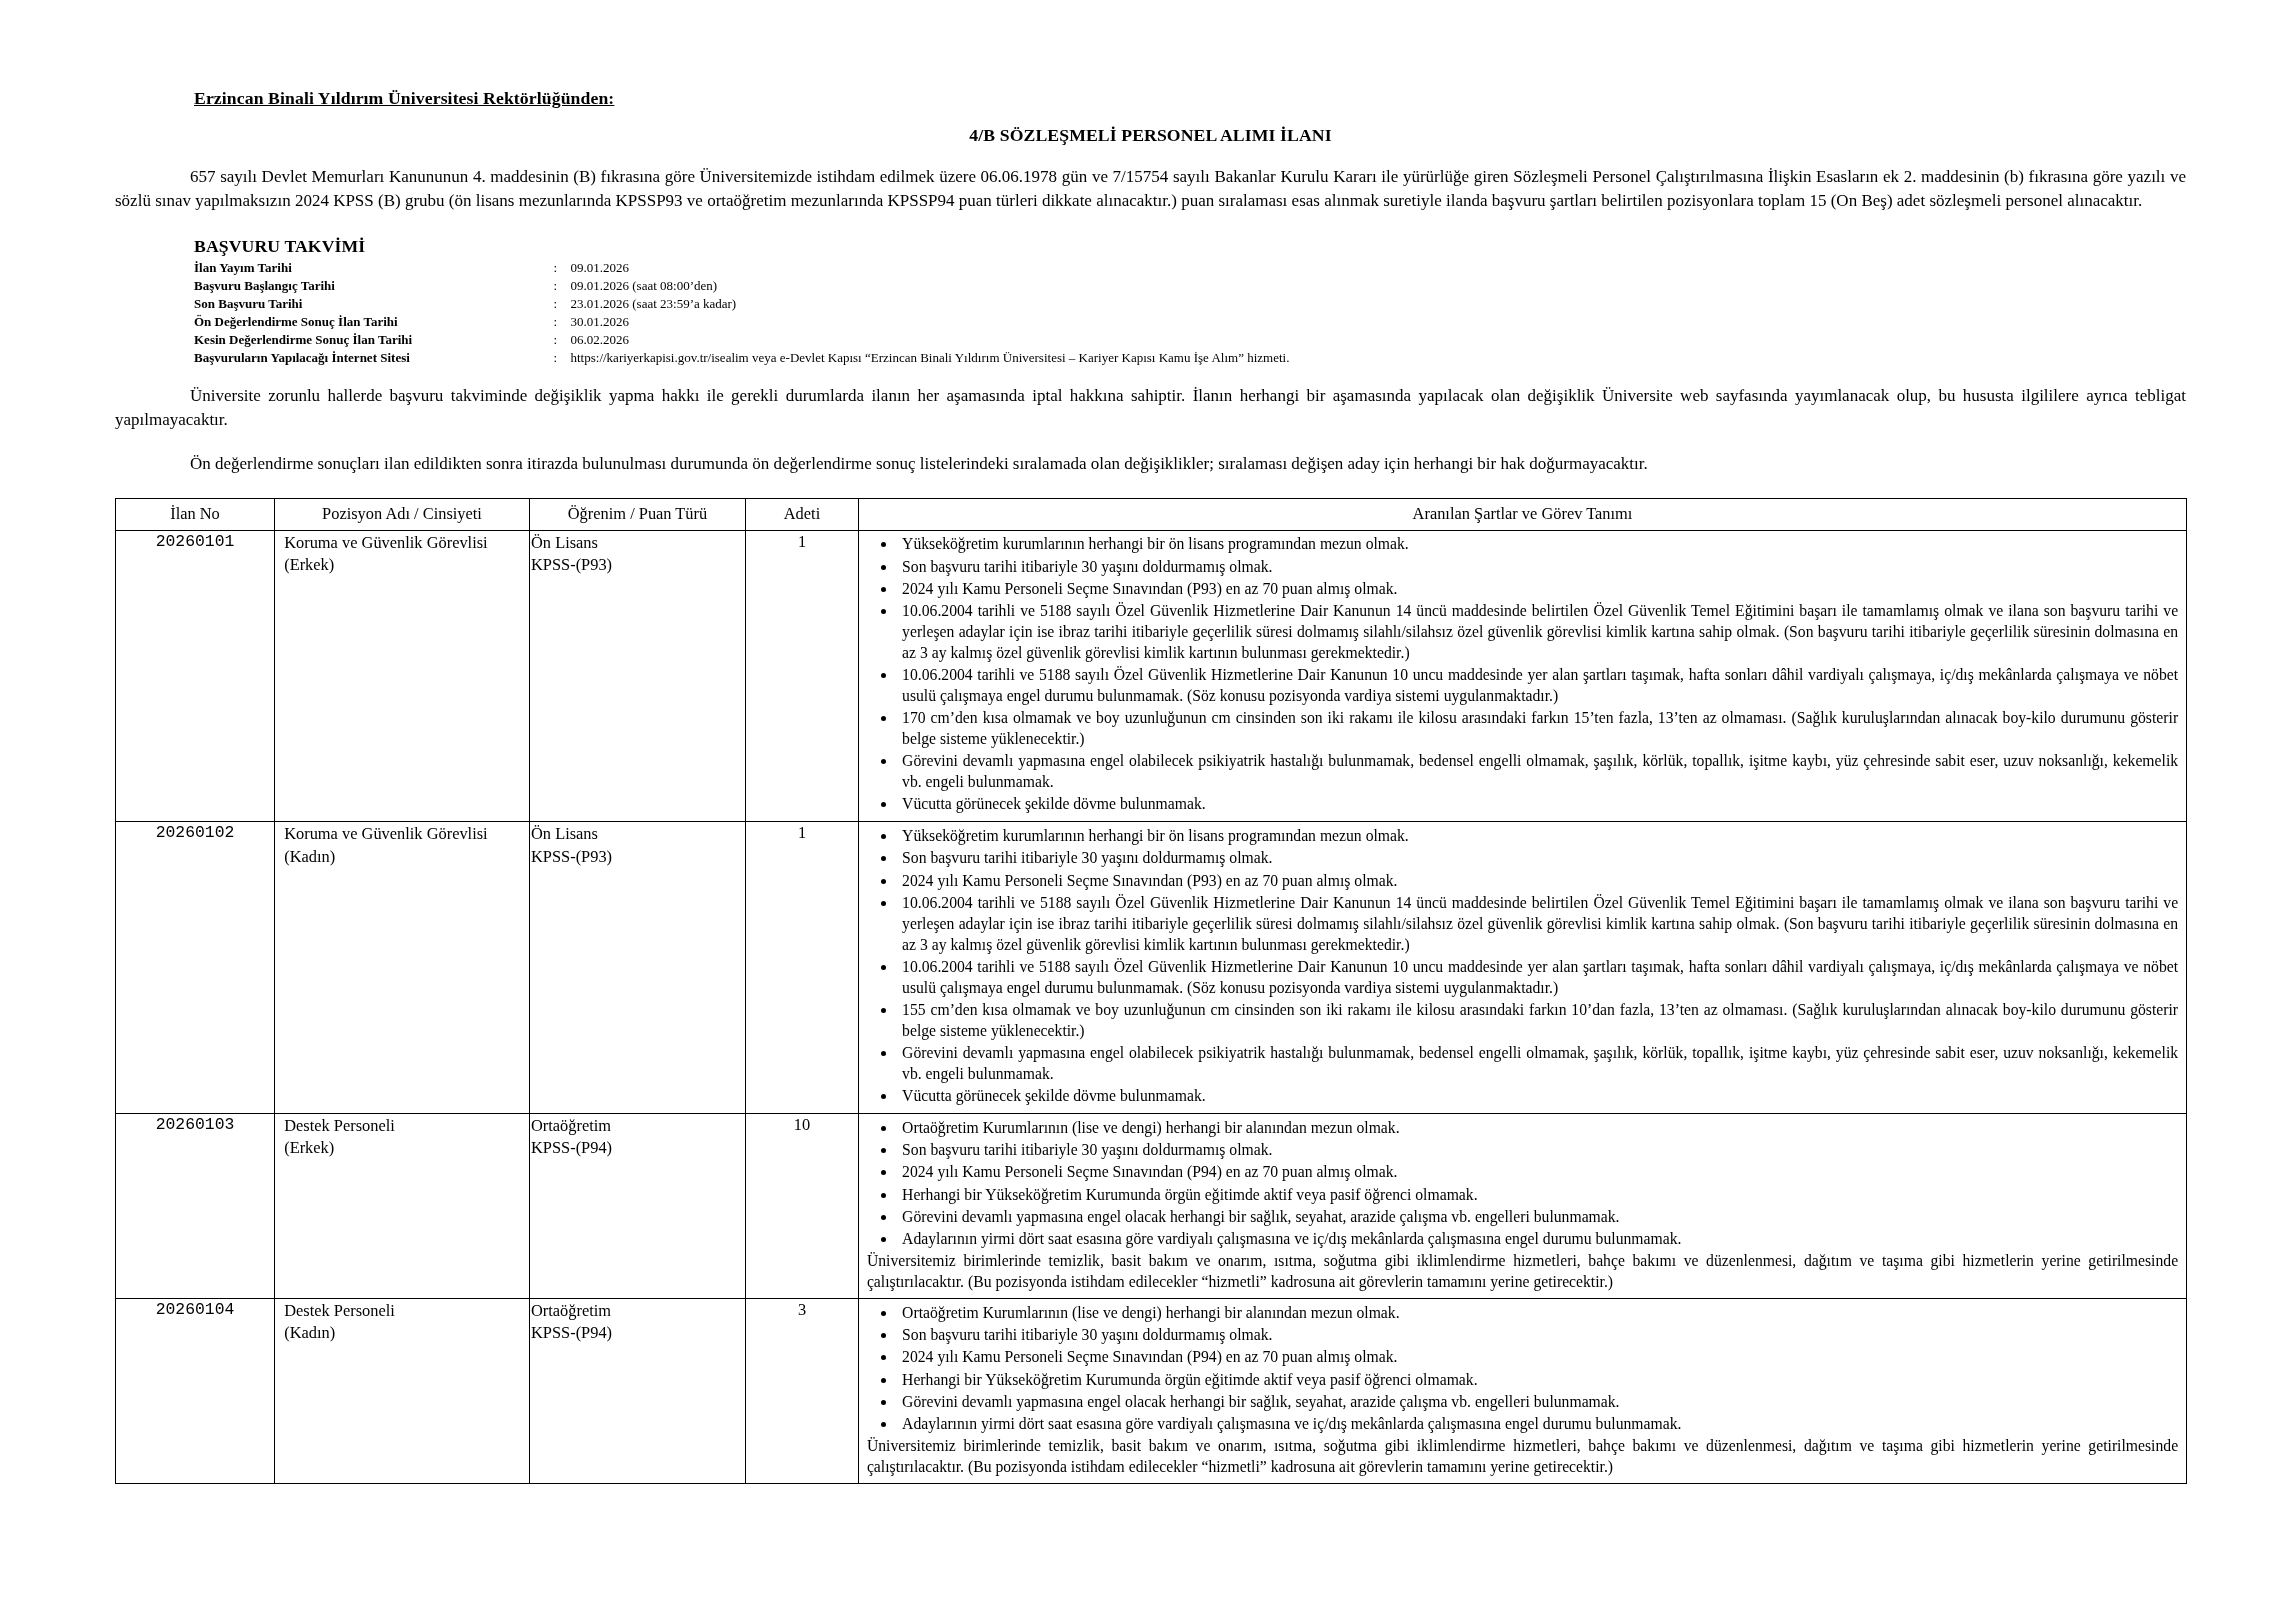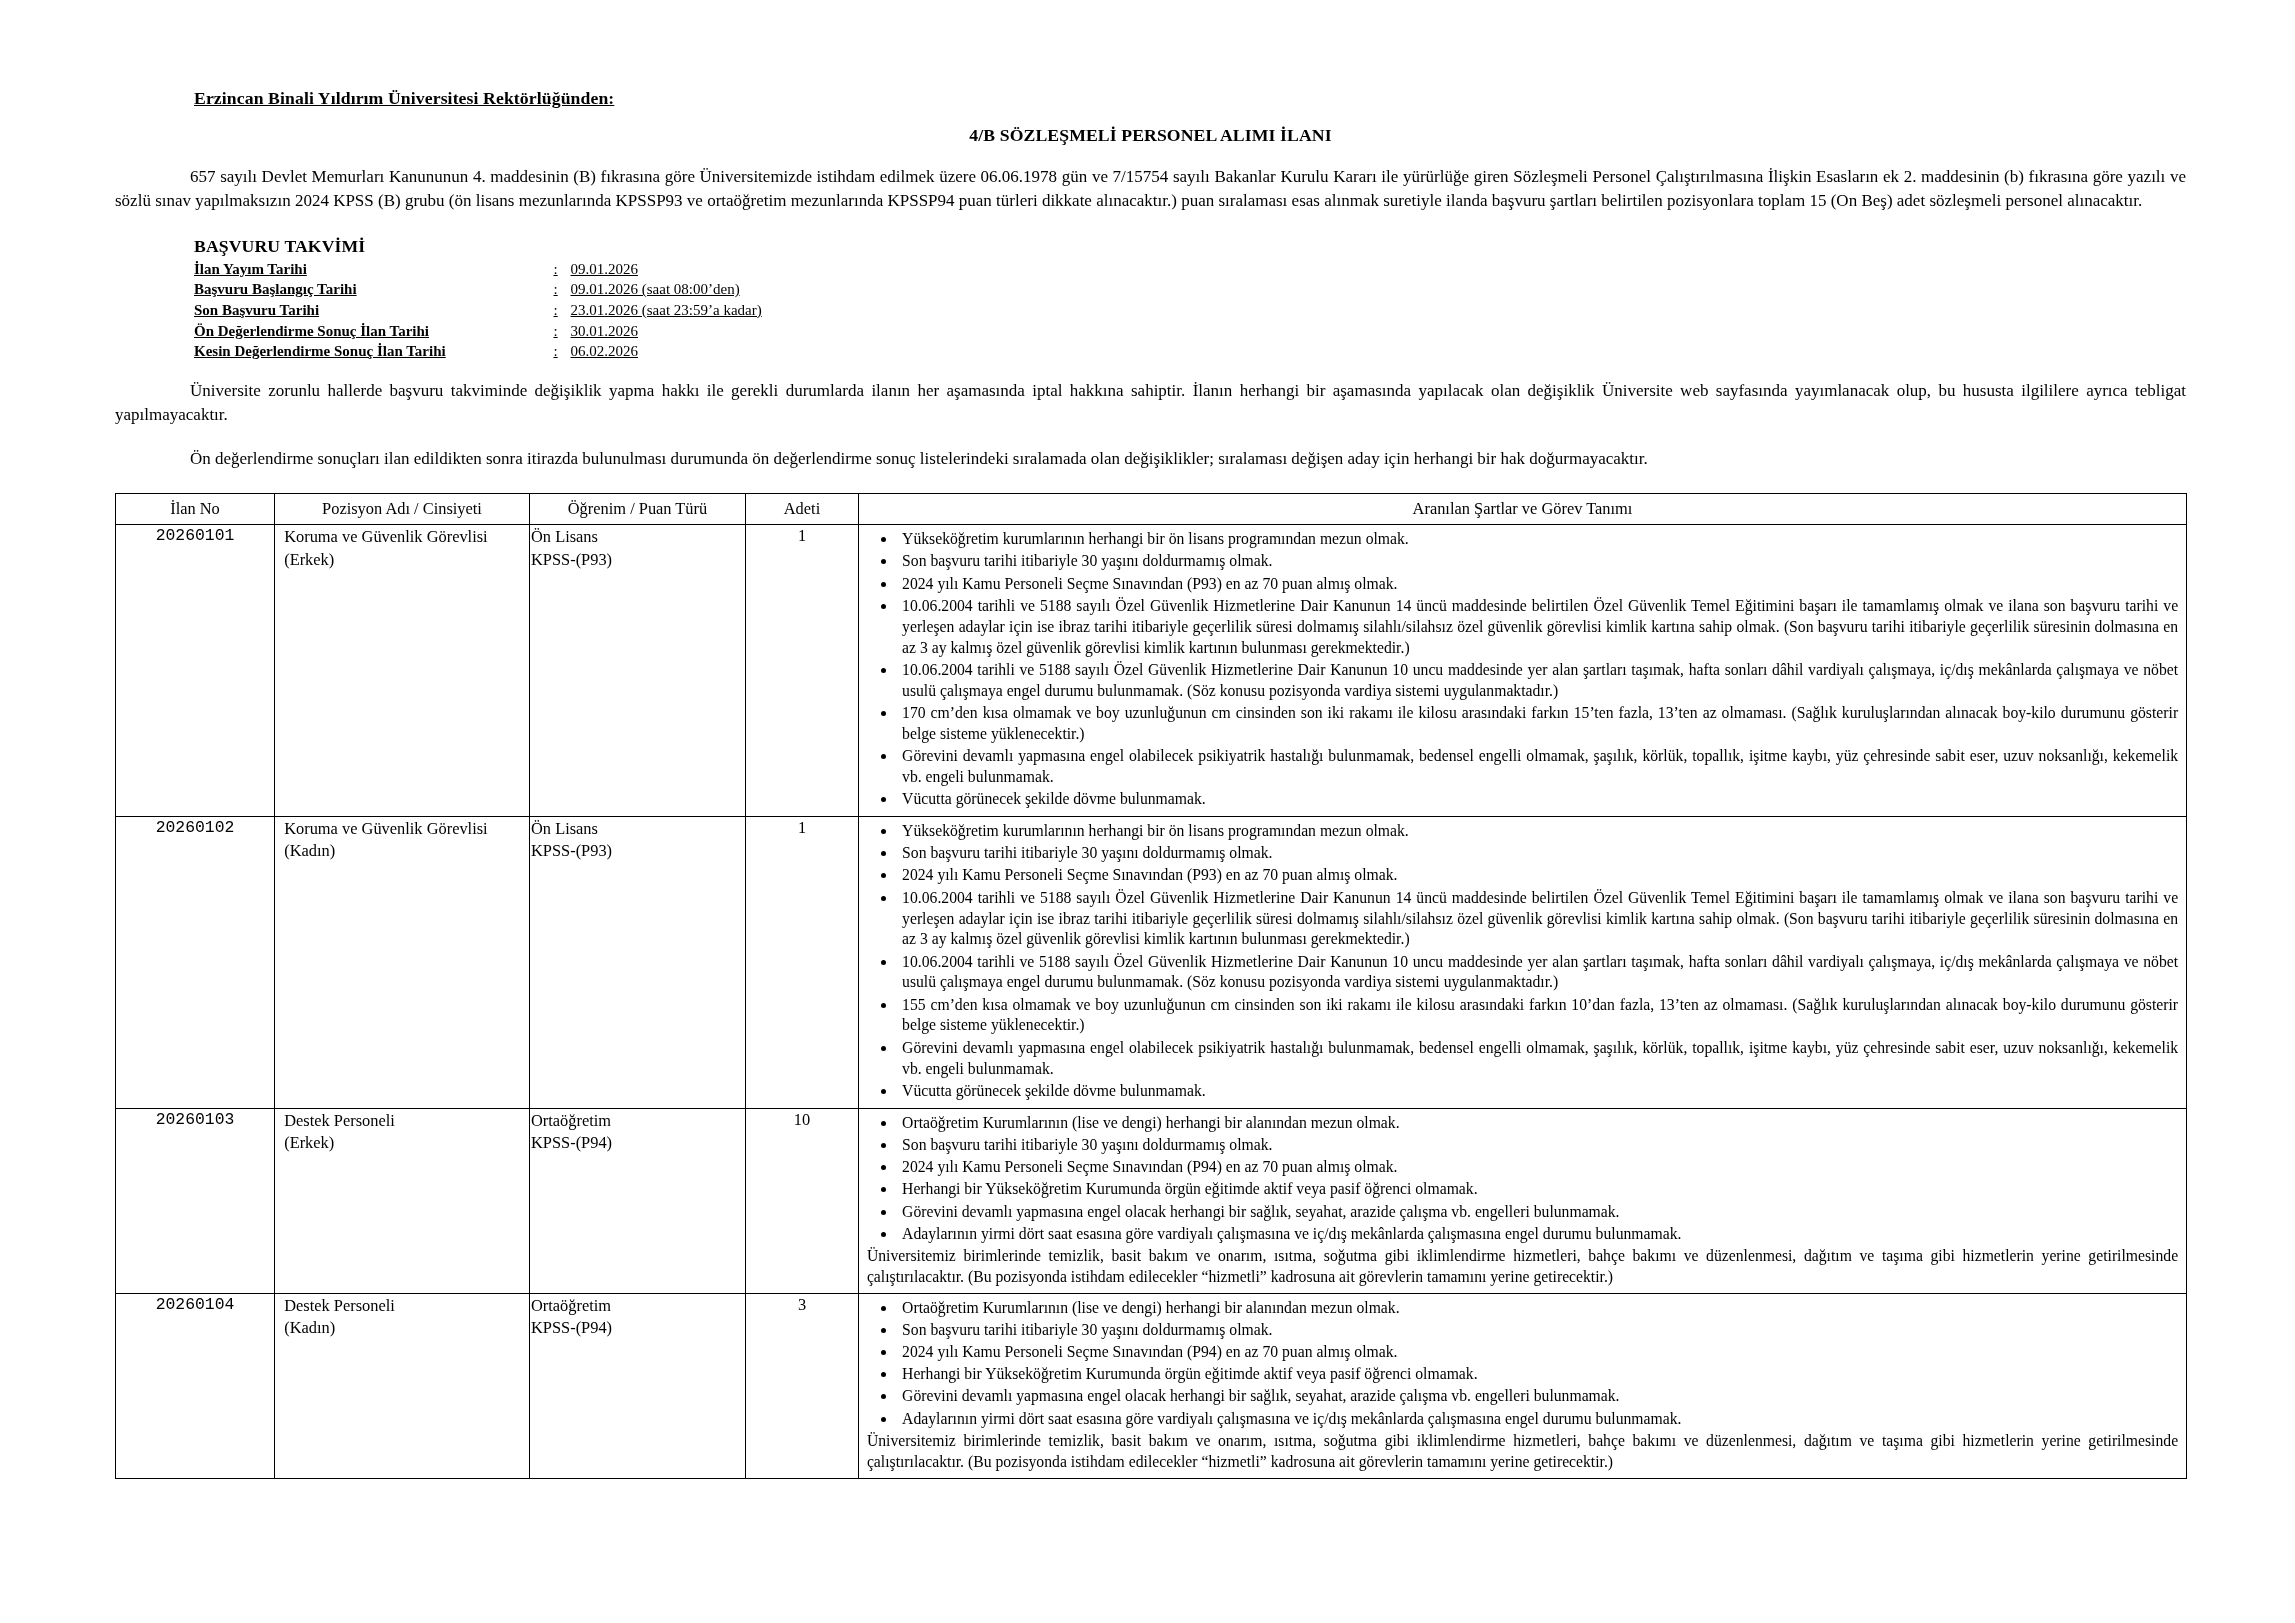--- a/index.html
+++ b/index.html
@@ -54,22 +54,21 @@
   .section-head {
     font-size: 17.7px;
     font-weight: bold;
     margin: 22px 0 0 79px;
     letter-spacing: 0.1px;
   }
 
   table.cal {
     margin: 2.6px 0 0 79px;
     border-collapse: collapse;
-    font-size: 15px;
-    text-decoration: underline;
+    font-size: 13px;
   }
   table.cal td {
     padding: 0.7px 0;
     vertical-align: top;
     line-height: 1.28;
   }
   table.cal td.label {
     font-weight: bold;
     white-space: nowrap;
     padding-right: 6.5px;
@@ -185,20 +184,25 @@
         </tr>
         <tr>
           <td class="label">Ön Değerlendirme Sonuç İlan Tarihi</td>
           <td class="colon">:</td>
           <td class="value">30.01.2026</td>
         </tr>
         <tr>
           <td class="label">Kesin Değerlendirme Sonuç İlan Tarihi</td>
           <td class="colon">:</td>
           <td class="value">06.02.2026</td>
+        </tr>
+        <tr>
+          <td class="label">Başvuruların Yapılacağı İnternet Sitesi</td>
+          <td class="colon">:</td>
+          <td class="value">https://kariyerkapisi.gov.tr/isealim veya e-Devlet Kapısı “Erzincan Binali Yıldırım Üniversitesi – Kariyer Kapısı Kamu İşe Alım” hizmeti.</td>
         </tr>
       </tbody>
     </table>
 
     <p class="para indent after-cal">Üniversite zorunlu hallerde başvuru takviminde değişiklik yapma hakkı ile gerekli durumlarda ilanın her aşamasında iptal hakkına sahiptir. İlanın herhangi bir aşamasında yapılacak olan değişiklik Üniversite web sayfasında yayımlanacak olup, bu hususta ilgililere ayrıca tebligat yapılmayacaktır.</p>
     <p class="para indent">Ön değerlendirme sonuçları ilan edildikten sonra itirazda bulunulması durumunda ön değerlendirme sonuç listelerindeki sıralamada olan değişiklikler; sıralaması değişen aday için herhangi bir hak doğurmayacaktır.</p>
 
     <table class="main">
       <colgroup>
         <col class="c-ilan">

